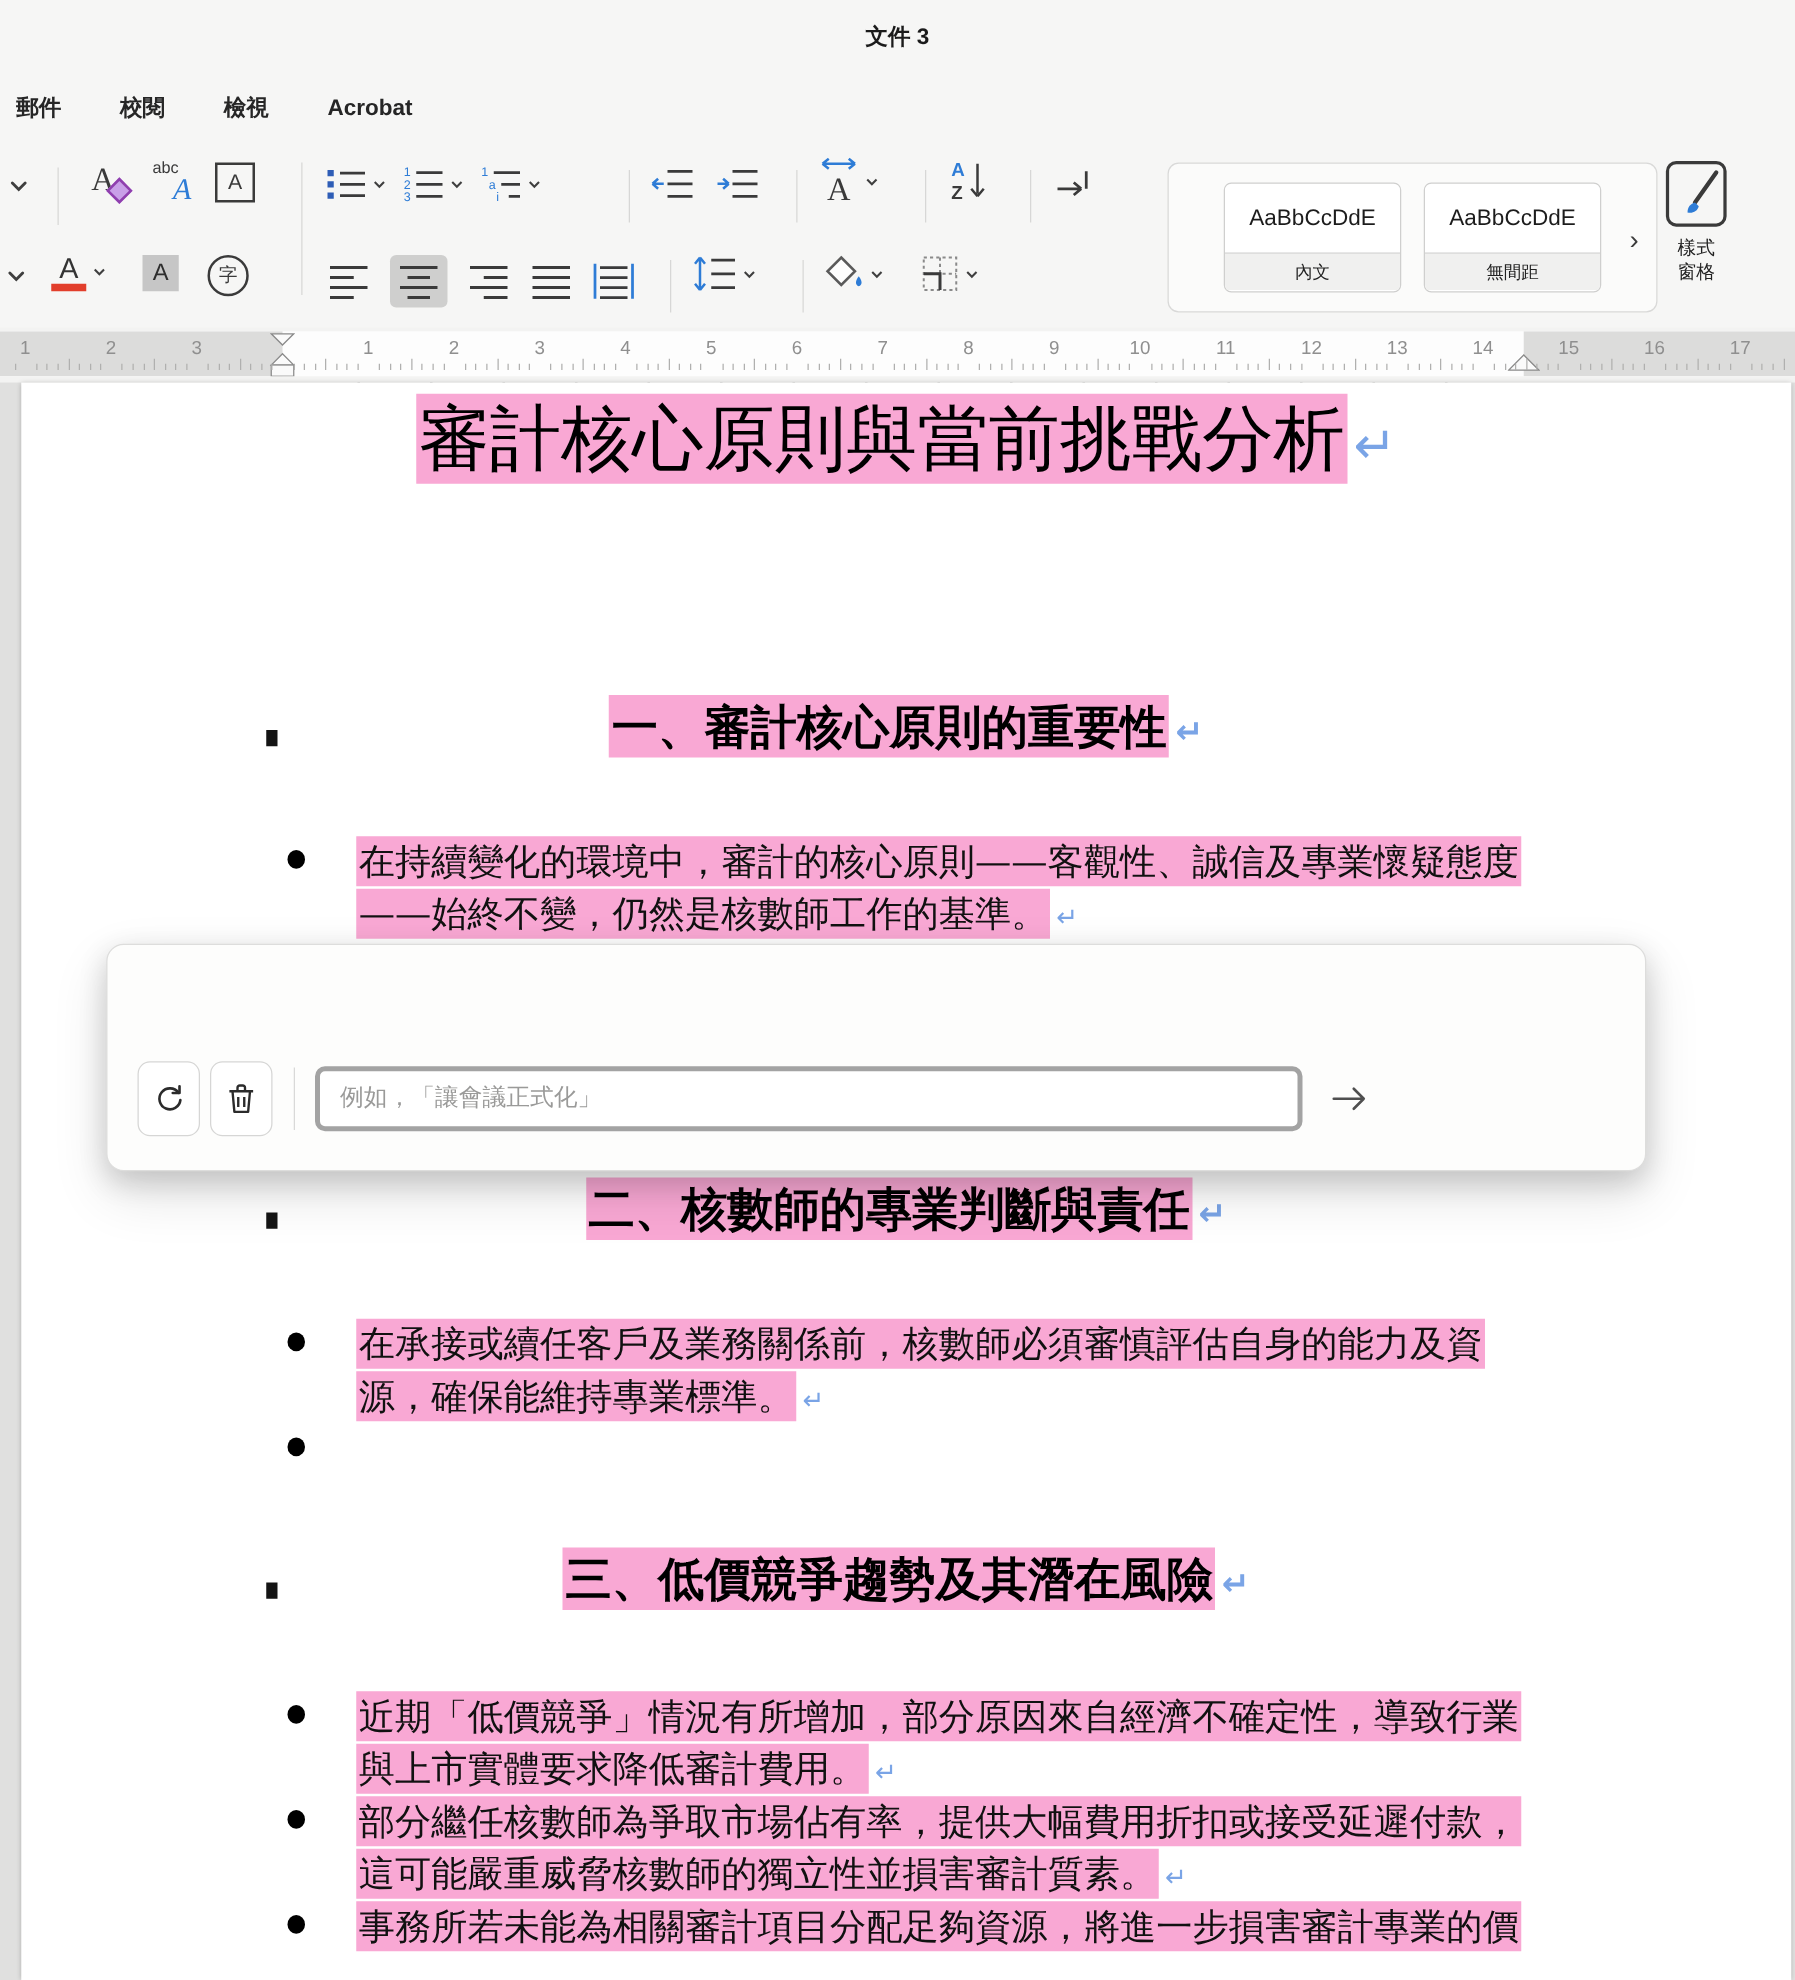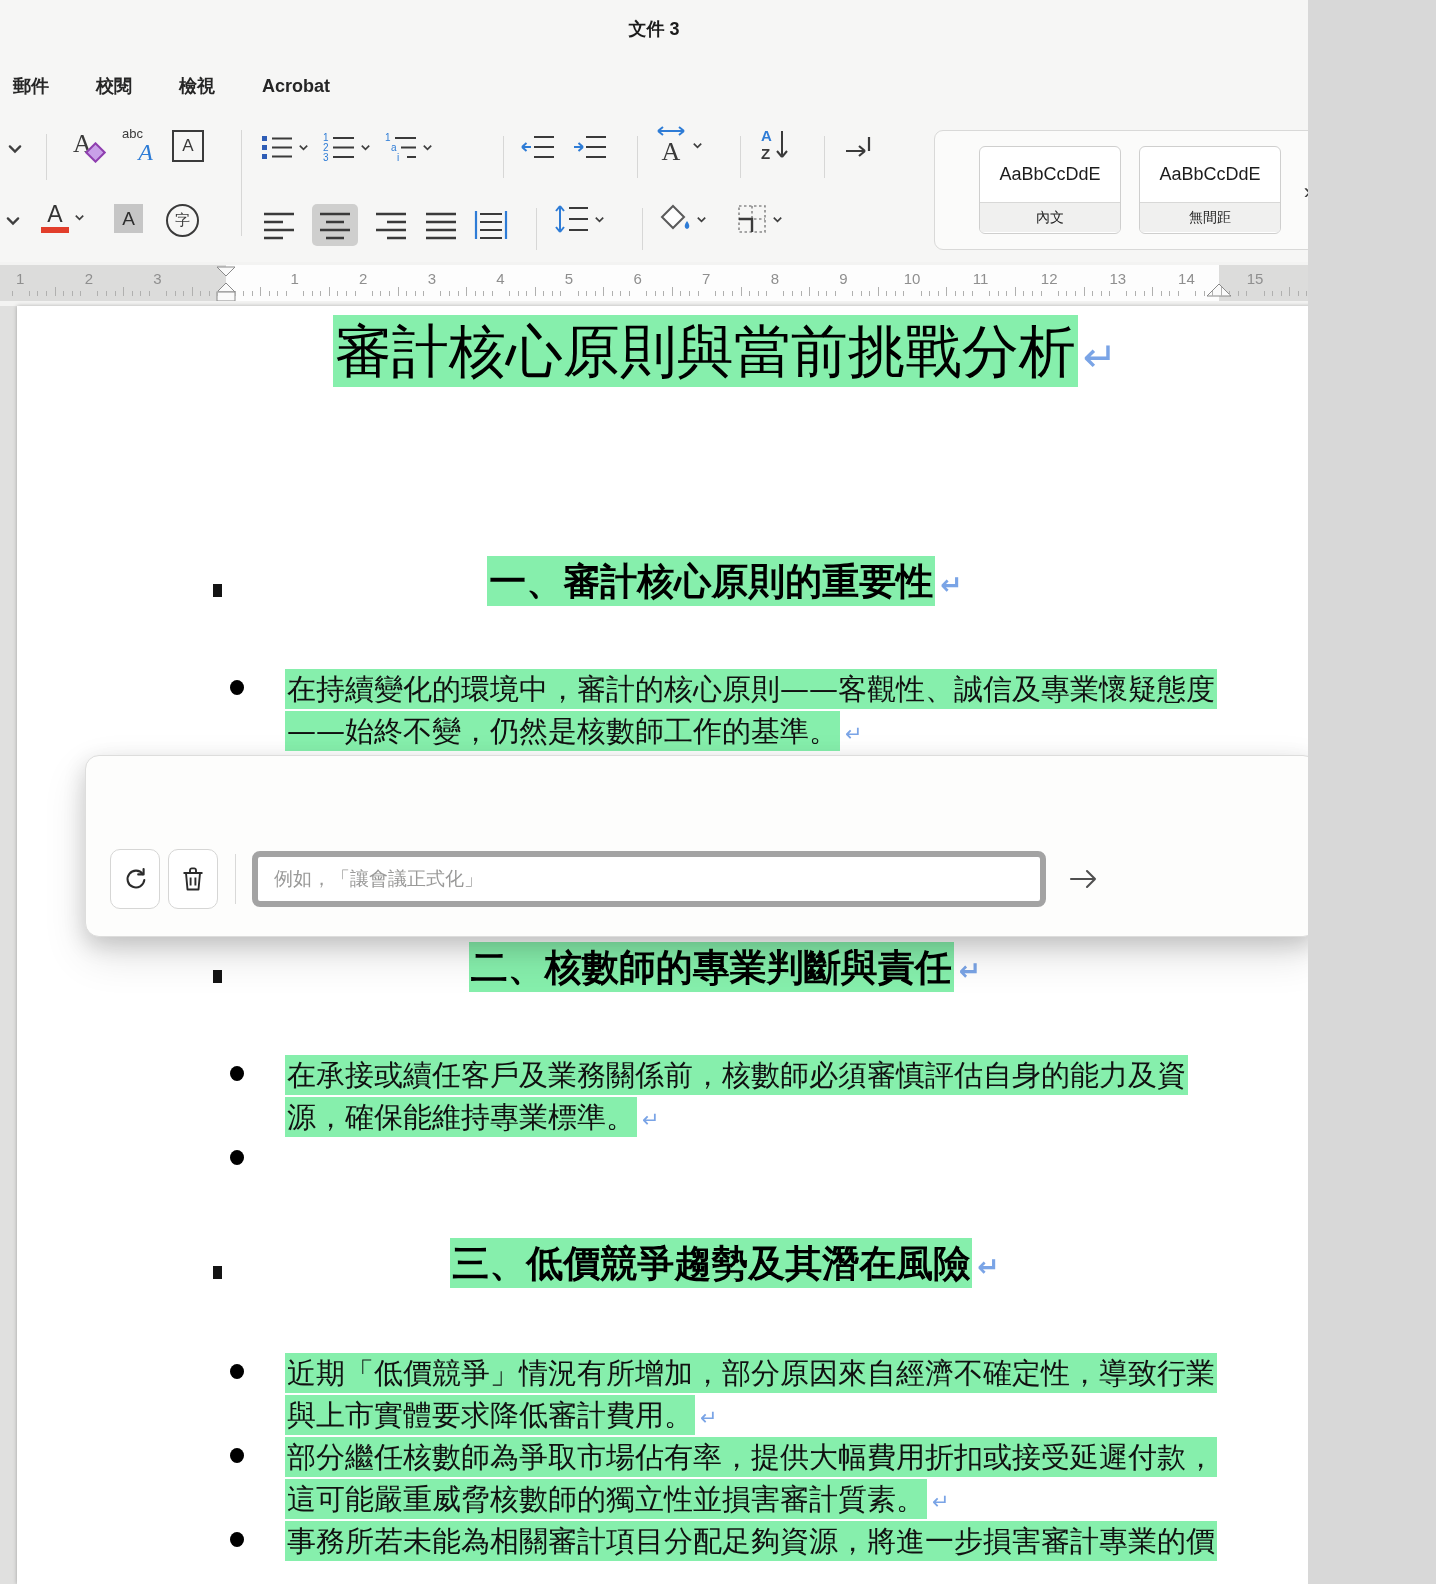--- a/index.html
+++ b/index.html
@@ -1,16 +1,16 @@
 <!DOCTYPE html>
 <html><head>
 <meta charset="utf-8">
 <style>
   html,body{margin:0;padding:0;background:#d8d8d8;}
-  #app{position:relative;width:1308px;height:1584px;overflow:hidden;background:#f6f6f5;
+  #app{position:relative;width:1436px;height:1584px;overflow:hidden;background:#f6f6f5;
        font-family:"Liberation Sans",sans-serif;color:#1d1d1d;}
 
   
   .titlebar{position:absolute;left:0;top:0;width:100%;height:56px;background:#f6f6f5;}
   .titlebar .doc-title{position:absolute;left:0;right:0;top:17px;text-align:center;
        font-size:18px;font-weight:700;color:#1b1b1b;}
 
   
   .tabsrow{position:absolute;left:0;top:58px;width:100%;height:56px;display:flex;align-items:center;
        padding-left:13px;gap:47px;box-sizing:border-box;}
@@ -64,21 +64,21 @@
   .rnum{position:absolute;top:5px;transform:translateX(-50%);font-size:15px;color:#8f8f8f;}
   .rtick{position:absolute;bottom:5px;width:1px;background:#b0b0af;}
   .tabtick{position:absolute;width:2px;height:7px;background:#9f9f9e;}
 
   
   .canvas{position:absolute;left:0;top:306px;width:100%;height:1278px;background:#e0e0df;}
   .page{position:absolute;left:17px;top:0;width:1416px;height:1278px;background:#ffffff;
       box-shadow:0 0 4px rgba(0,0,0,.28);}
   .doc-line{position:absolute;left:0;width:1416px;text-align:center;
       font-family:"DejaVu Serif","Liberation Serif",serif;}
-  .hl{background:#86efac;box-decoration-break:clone;-webkit-box-decoration-break:clone;padding:3px 2px;}
+  .hl{background:#f9a8d4;box-decoration-break:clone;-webkit-box-decoration-break:clone;padding:3px 2px;}
   .ret{color:#7aa4e6;font-size:.72em;margin-left:5px;font-family:"DejaVu Sans","Liberation Sans",sans-serif;}
   .t-main{top:4px;font-size:57px;line-height:82px;color:#000;}
   .t-sub{top:126px;font-size:35px;line-height:50px;color:#575757;}
   .h1{font-size:37px;font-weight:700;line-height:47px;color:#000;}
   .para{position:absolute;left:268px;width:945px;font-size:29px;line-height:42px;color:#111;
       font-family:"DejaVu Serif","Liberation Serif",serif;text-align:left;}
   .dot{position:absolute;left:213px;width:14px;height:15px;border-radius:50%;background:#000;}
   .sq{position:absolute;left:196px;width:9px;height:13px;background:#141414;}
 
   
@@ -91,21 +91,21 @@
   .cp-spacer{flex:1;}
   .cp-disc{font-size:15px;color:#3d3d3d;margin-right:22px;}
   .cp-thumb{margin-left:12px;cursor:pointer;}
   .cp-row2{position:absolute;left:16px;top:92px;height:62px;display:flex;align-items:center;}
   .keepbtn{width:180px;height:60px;background:#2e5cb8;border-radius:10px;display:flex;align-items:center;
       justify-content:center;gap:10px;color:#fff;font-size:21px;cursor:pointer;
       box-shadow:0 0 0 4px #b9c7e9;}
   .sqbtn{width:48px;height:58px;background:#fff;border:1px solid #d6d6d5;border-radius:10px;
       display:flex;align-items:center;justify-content:center;margin-left:8px;cursor:pointer;}
   .cp-div{width:1px;height:50px;background:#d9d9d8;margin:0 16px 0 17px;}
-  .cp-input{width:750px;height:44px;border:6px solid #a3a3a3;border-radius:8px;background:#fff;
+  .cp-input{width:750px;height:44px;border:4px solid #a3a3a3;border-radius:8px;background:#fff;
       font-size:19px;color:#0c4a6e;padding:0 16px;outline:none;
       font-family:"Liberation Sans",sans-serif;}
   .cp-input::placeholder{color:#9a9a99;}
   .cp-send{margin-left:22px;cursor:pointer;}
 </style>
 </head>
 <body>
 
 <div id="app">
 

